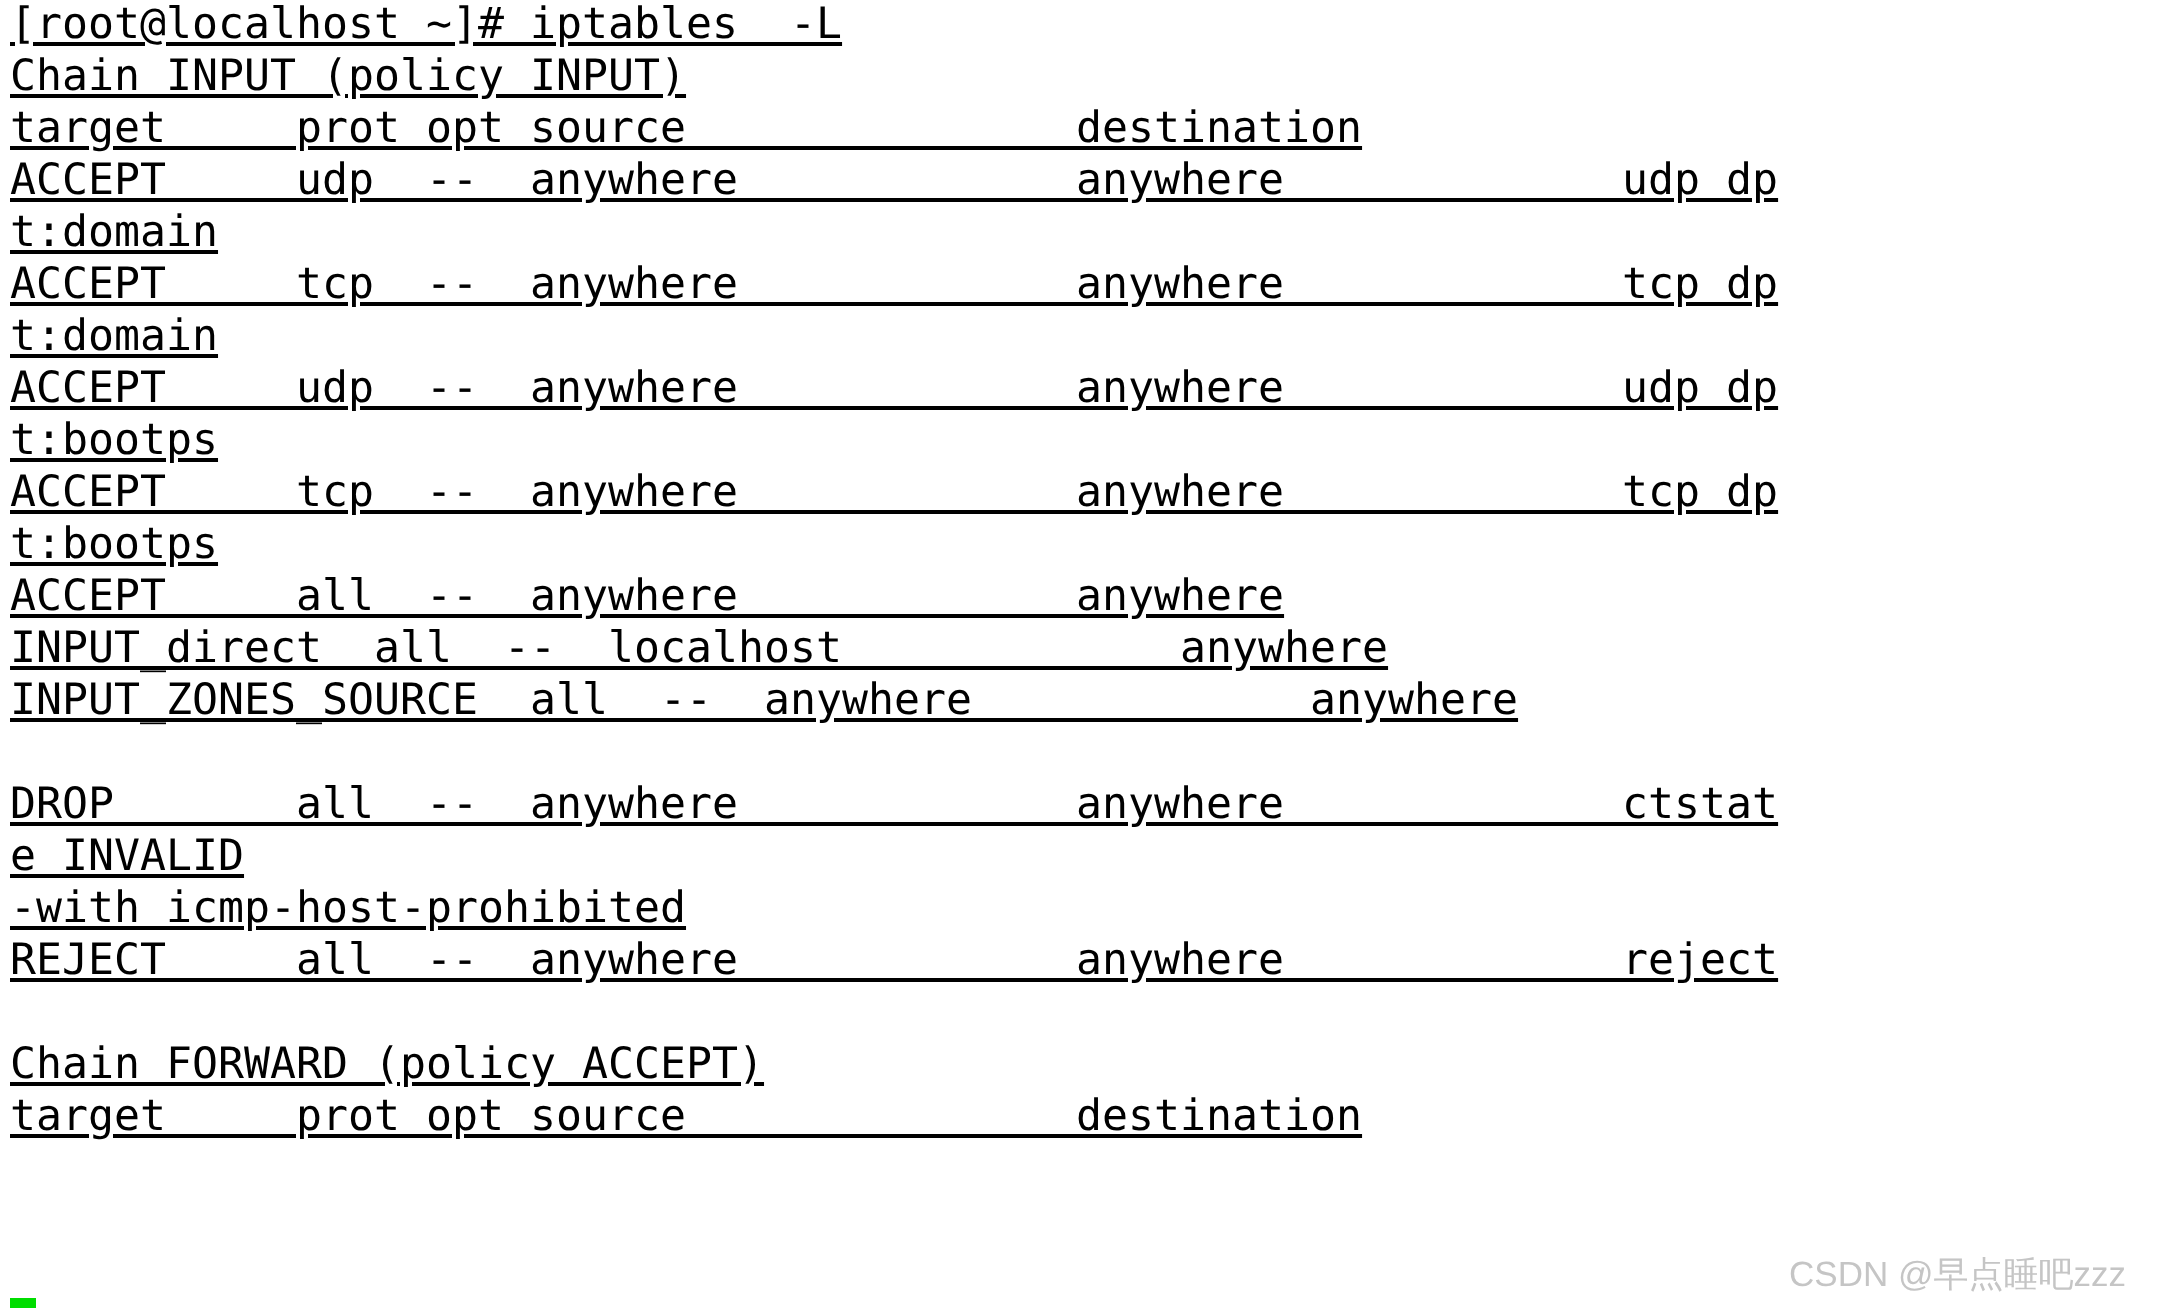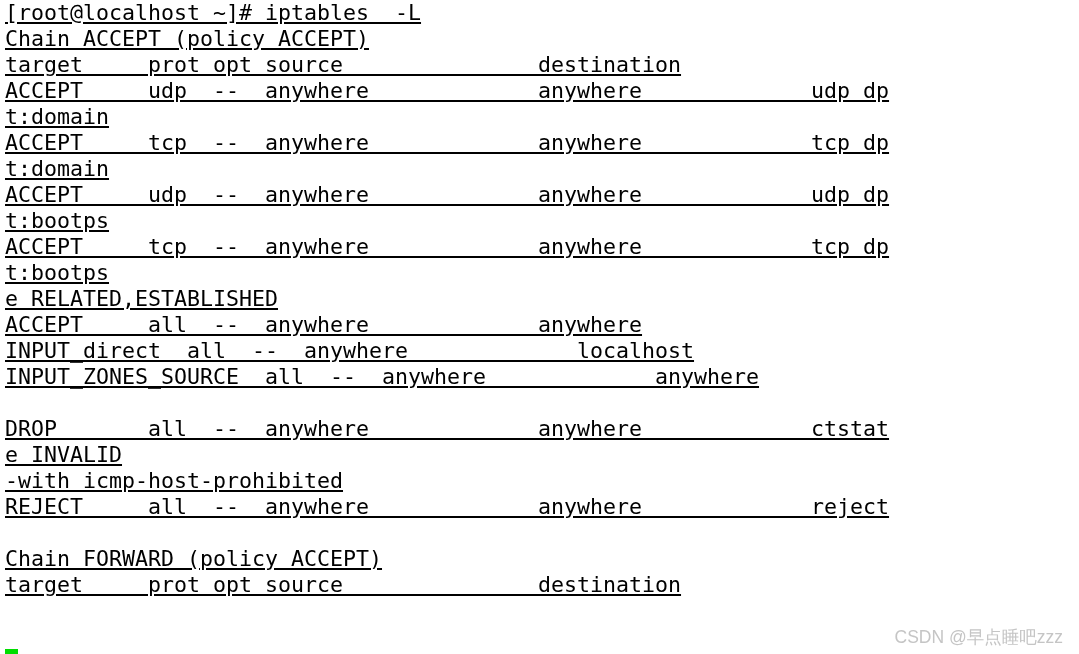--- a/index.html
+++ b/index.html
@@ -53,33 +53,32 @@
     color: #c5c5c5;
     white-space: nowrap;
   }
 </style>
 </head>
 <body style="background: rgb(255, 255, 255);">
 
 <div class="terminal">
   <div class="term-lines" style="color: rgb(0, 0, 0);">
       <div class="term-line">[root@localhost ~]# iptables  -L</div>
-      <div class="term-line">Chain ACCEPT (policy ACCEPT)</div>
+      <div class="term-line">Chain INPUT (policy INPUT)</div>
       <div class="term-line">target     prot opt source               destination</div>
       <div class="term-line">ACCEPT     udp  --  anywhere             anywhere             udp dp</div>
       <div class="term-line">t:domain</div>
       <div class="term-line">ACCEPT     tcp  --  anywhere             anywhere             tcp dp</div>
       <div class="term-line">t:domain</div>
       <div class="term-line">ACCEPT     udp  --  anywhere             anywhere             udp dp</div>
       <div class="term-line">t:bootps</div>
       <div class="term-line">ACCEPT     tcp  --  anywhere             anywhere             tcp dp</div>
       <div class="term-line">t:bootps</div>
-      <div class="term-line">e RELATED,ESTABLISHED</div>
       <div class="term-line">ACCEPT     all  --  anywhere             anywhere</div>
-      <div class="term-line">INPUT_direct  all  --  anywhere             localhost</div>
+      <div class="term-line">INPUT_direct  all  --  localhost             anywhere</div>
       <div class="term-line">INPUT_ZONES_SOURCE  all  --  anywhere             anywhere</div>
       <div class="term-line"></div>
       <div class="term-line">DROP       all  --  anywhere             anywhere             ctstat</div>
       <div class="term-line">e INVALID</div>
       <div class="term-line">-with icmp-host-prohibited</div>
       <div class="term-line">REJECT     all  --  anywhere             anywhere             reject</div>
       <div class="term-line"></div>
       <div class="term-line">Chain FORWARD (policy ACCEPT)</div>
       <div class="term-line">target     prot opt source               destination</div>
     </div>

